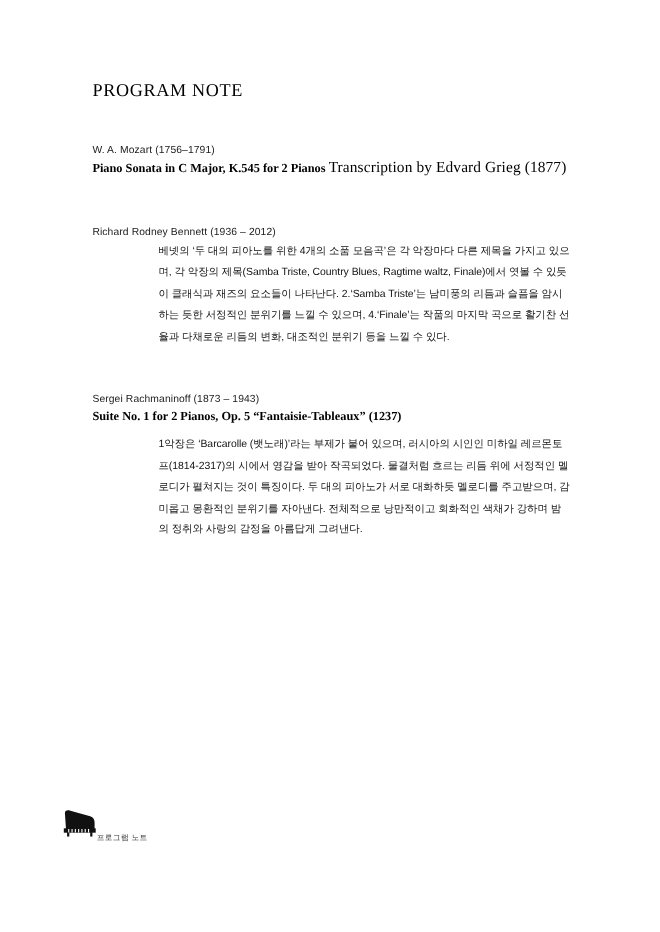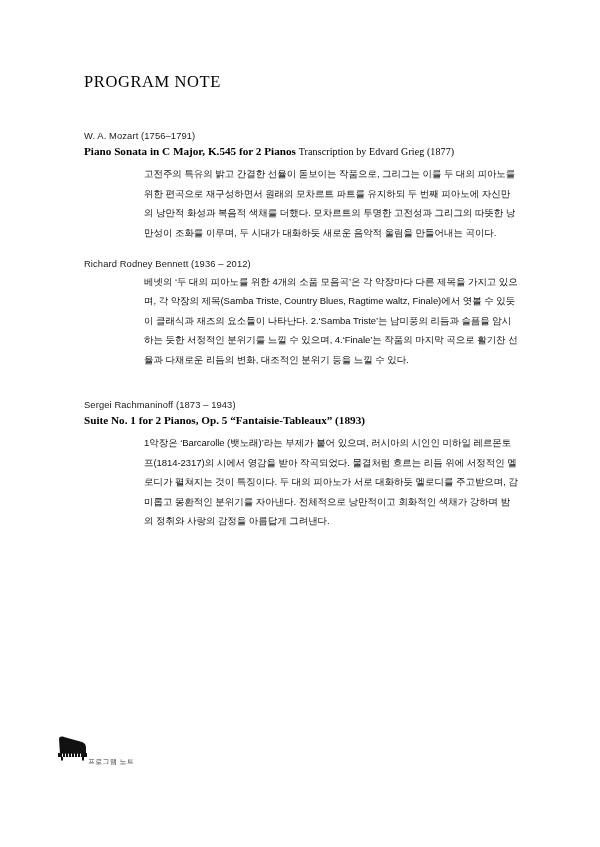--- a/index.html
+++ b/index.html
@@ -50,37 +50,37 @@
   .title-line {
     font-family: "Liberation Serif", serif;
     font-size: 11.2px;
     font-weight: bold;
     color: #000;
     margin-bottom: 5px;
     line-height: 1.35;
   }
   .title-line .sub {
     font-weight: normal;
-    font-size: 10px;
+    font-size: 14px;
     letter-spacing: 0.1px;
   }
   .body-text {
     margin-left: 60px;
     font-family: "Liberation Sans", sans-serif;
     font-size: 9.5px;
     line-height: 2.05;
     color: #111;
     text-align: left;
     letter-spacing: -0.05px;
   }
   .body-text p {
     margin: 0;
   }
-  .work-1 { margin-bottom: 16px; }
-  .work-2 { margin-bottom: 30px; }
+  .work-1 { margin-bottom: 42px; }
+  .work-2 { margin-bottom: 40px; }
 
   .footer {
     position: absolute;
     left: 56px;
     top: 735px;
     width: 200px;
     height: 40px;
   }
   .piano-icon {
     position: absolute;
@@ -105,36 +105,33 @@
   <div class="page-title">PROGRAM NOTE</div>
 
   <div class="content">
 
     <div class="work work-1">
       <div class="composer">W. A. Mozart (1756–1791)</div>
       <div class="title-line">
         <span>Piano Sonata in C Major, K.545 for 2 Pianos</span>
         <span class="sub">Transcription by Edvard Grieg (1877)</span>
       </div>
-      <div class="body-text">
-        <p>고전주의 특유의 밝고 간결한 선율이 돋보이는 작품으로, 그리그는 이를 두 대의 피아노를 위한 편곡으로 재구성하면서 원래의 모차르트 파트를 유지하되 두 번째 피아노에 자신만의 낭만적 화성과 복음적 색채를 더했다. 모차르트의 투명한 고전성과 그리그의 따뜻한 낭만성이 조화를 이루며, 두 시대가 대화하듯 새로운 음악적 울림을 만들어내는 곡이다.</p>
-      </div>
     </div>
 
     <div class="work work-2">
       <div class="composer">Richard Rodney Bennett (1936 – 2012)</div>
       <div class="body-text">
         <p>베넷의 ‘두 대의 피아노를 위한 4개의 소품 모음곡’은 각 악장마다 다른 제목을 가지고 있으며, 각 악장의 제목(Samba Triste, Country Blues, Ragtime waltz, Finale)에서 엿볼 수 있듯이 클래식과 재즈의 요소들이 나타난다. 2.‘Samba Triste’는 남미풍의 리듬과 슬픔을 암시하는 듯한 서정적인 분위기를 느낄 수 있으며, 4.‘Finale’는 작품의 마지막 곡으로 활기찬 선율과 다채로운 리듬의 변화, 대조적인 분위기 등을 느낄 수 있다.</p>
       </div>
     </div>
 
     <div class="work work-3">
       <div class="composer">Sergei Rachmaninoff  (1873 – 1943)</div>
       <div class="title-line">
-        <span>Suite No. 1 for 2 Pianos, Op. 5 “Fantaisie-Tableaux” (1893)</span>
+        <span>Suite No. 1 for 2 Pianos, Op. 5 “Fantaisie-Tableaux” (1237)</span>
         <span class="sub"></span>
       </div>
       <div class="body-text">
         <p>1악장은 ‘Barcarolle (뱃노래)’라는 부제가 붙어 있으며, 러시아의 시인인 미하일 레르몬토프(1814-2317)의 시에서 영감을 받아 작곡되었다. 물결처럼 흐르는 리듬 위에 서정적인 멜로디가 펼쳐지는 것이 특징이다. 두 대의 피아노가 서로 대화하듯 멜로디를 주고받으며, 감미롭고 몽환적인 분위기를 자아낸다. 전체적으로 낭만적이고 회화적인 색채가 강하며 밤의 정취와 사랑의 감정을 아름답게 그려낸다.</p>
       </div>
     </div>
 
   </div>
 
   <div class="footer">

